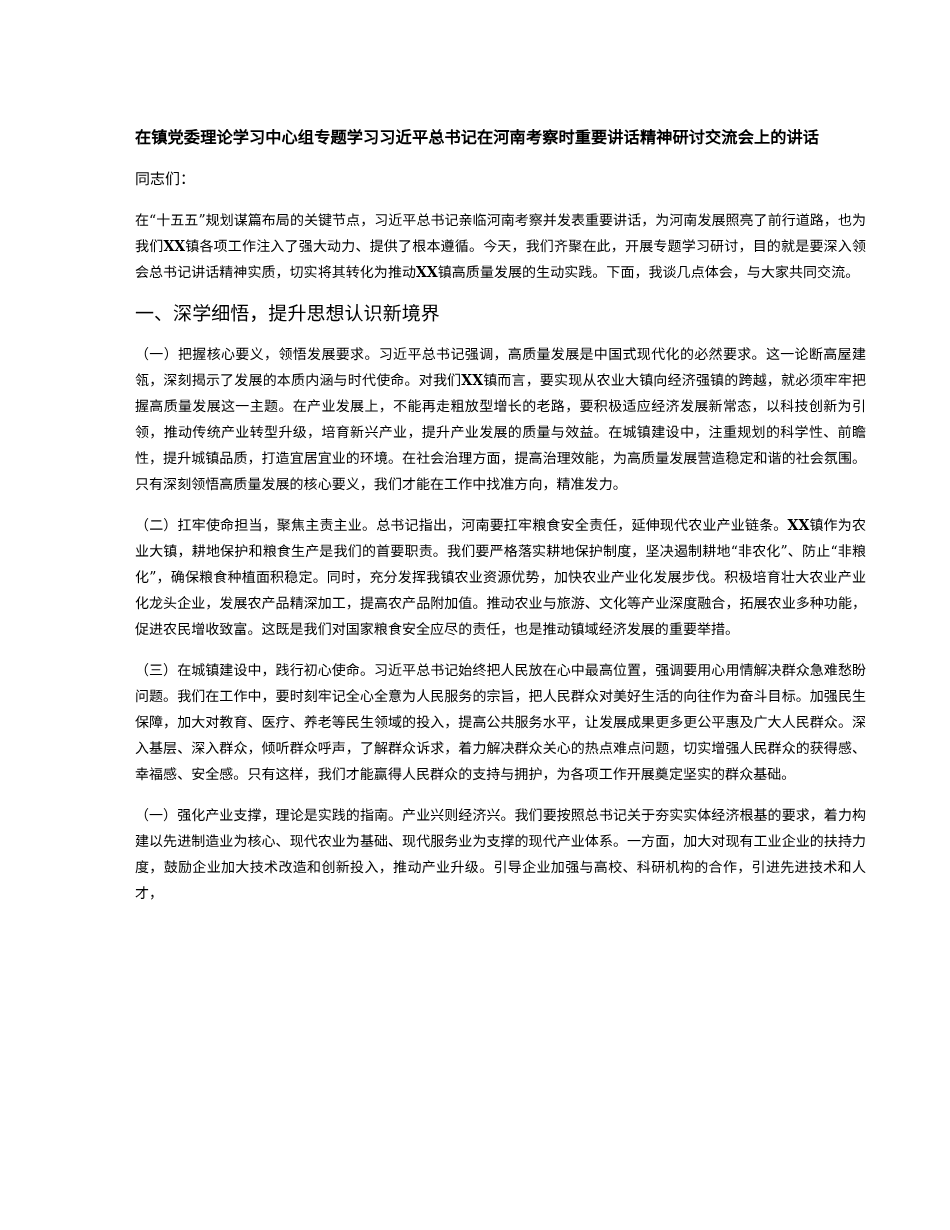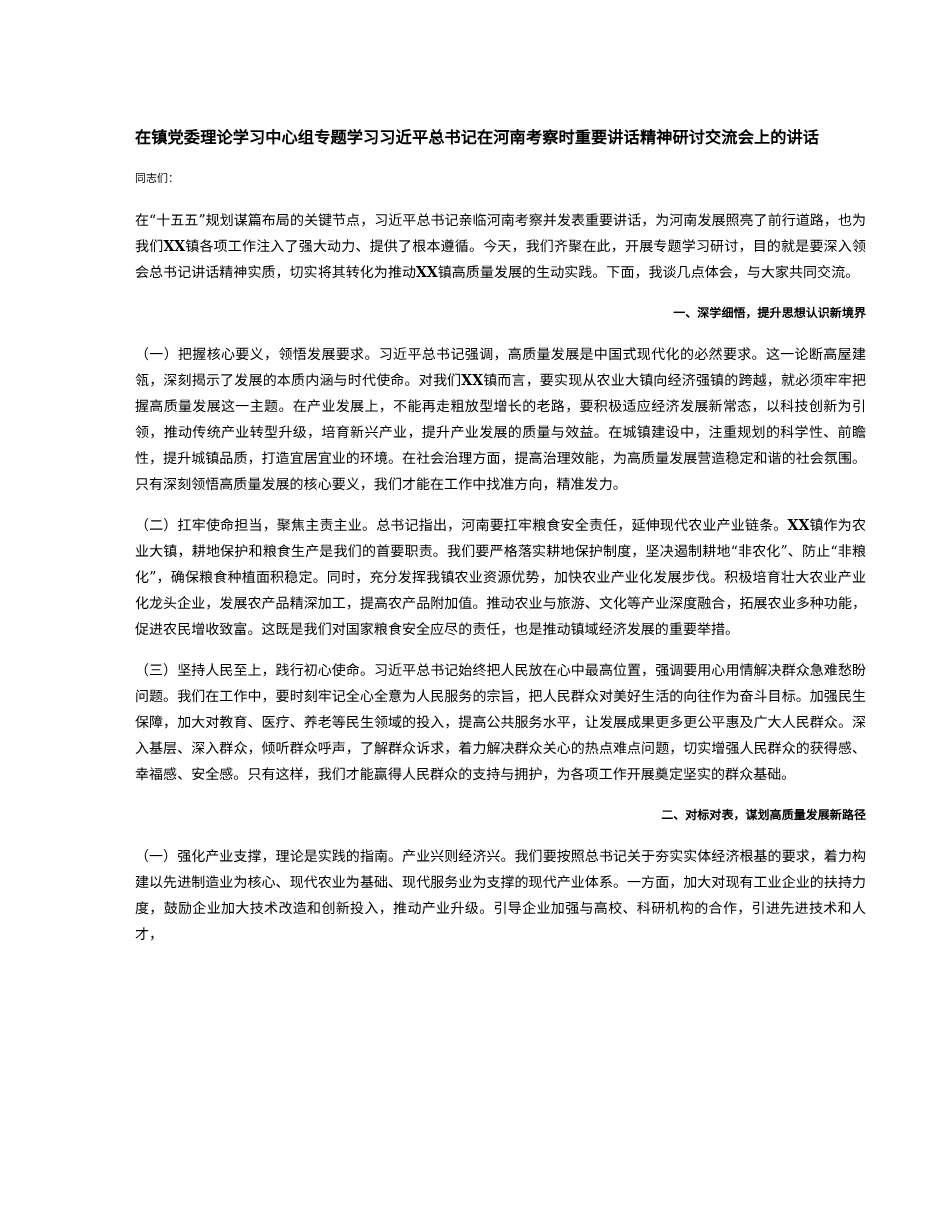--- a/index.html
+++ b/index.html
@@ -42,29 +42,29 @@
     line-height: 26px;
     text-align: justify;
     text-justify: inter-ideograph;
     margin: 0 0 15px 0;
     letter-spacing: 0.05px;
   }
   .para:last-child {
     margin-bottom: 0;
   }
   .heading {
-    font-size: 12px;
+    font-size: 19px;
     line-height: 26px;
-    font-weight: bold;
-    text-align: right;
+    font-weight: normal;
+    text-align: left;
     margin: 0 0 15px 0;
     letter-spacing: 0.05px;
   }
   .salutation {
-    font-size: 11px;
+    font-size: 15px;
     line-height: 26px;
     text-align: left;
     margin: 0 0 15px 0;
   }
   b.xx {
     font-family: "DejaVu Serif", "Liberation Serif", serif;
     font-weight: bold;
     letter-spacing: 0;
   }
 </style>
@@ -77,20 +77,19 @@
 
     <h1 class="doc-title">在镇党委理论学习中心组专题学习习近平总书记在河南考察时重要讲话精神研讨交流会上的讲话</h1>
 
     <p class="salutation">同志们：</p>
 
     <div id="blocks-container">
         <p class="para">在“十五五”规划谋篇布局的关键节点，习近平总书记亲临河南考察并发表重要讲话，为河南发展照亮了前行道路，也为我们<b class="xx">XX</b>镇各项工作注入了强大动力、提供了根本遵循。今天，我们齐聚在此，开展专题学习研讨，目的就是要深入领会总书记讲话精神实质，切实将其转化为推动<b class="xx">XX</b>镇高质量发展的生动实践。下面，我谈几点体会，与大家共同交流。</p>
         <h2 class="heading">一、深学细悟，提升思想认识新境界</h2>
         <p class="para">（一）把握核心要义，领悟发展要求。习近平总书记强调，高质量发展是中国式现代化的必然要求。这一论断高屋建瓴，深刻揭示了发展的本质内涵与时代使命。对我们<b class="xx">XX</b>镇而言，要实现从农业大镇向经济强镇的跨越，就必须牢牢把握高质量发展这一主题。在产业发展上，不能再走粗放型增长的老路，要积极适应经济发展新常态，以科技创新为引领，推动传统产业转型升级，培育新兴产业，提升产业发展的质量与效益。在城镇建设中，注重规划的科学性、前瞻性，提升城镇品质，打造宜居宜业的环境。在社会治理方面，提高治理效能，为高质量发展营造稳定和谐的社会氛围。只有深刻领悟高质量发展的核心要义，我们才能在工作中找准方向，精准发力。</p>
         <p class="para">（二）扛牢使命担当，聚焦主责主业。总书记指出，河南要扛牢粮食安全责任，延伸现代农业产业链条。<b class="xx">XX</b>镇作为农业大镇，耕地保护和粮食生产是我们的首要职责。我们要严格落实耕地保护制度，坚决遏制耕地“非农化”、防止“非粮化”，确保粮食种植面积稳定。同时，充分发挥我镇农业资源优势，加快农业产业化发展步伐。积极培育壮大农业产业化龙头企业，发展农产品精深加工，提高农产品附加值。推动农业与旅游、文化等产业深度融合，拓展农业多种功能，促进农民增收致富。这既是我们对国家粮食安全应尽的责任，也是推动镇域经济发展的重要举措。</p>
-        <p class="para">（三）坚持人民至上，践行初心使命。习近平总书记始终把人民放在心中最高位置，强调要用心用情解决群众急难愁盼问题。我们在工作中，要时刻牢记全心全意为人民服务的宗旨，把人民群众对美好生活的向往作为奋斗目标。加强民生保障，加大对教育、医疗、养老等民生领域的投入，提高公共服务水平，让发展成果更多更公平惠及广大人民群众。深入基层、深入群众，倾听群众呼声，了解群众诉求，着力解决群众关心的热点难点问题，切实增强人民群众的获得感、幸福感、安全感。只有这样，我们才能赢得人民群众的支持与拥护，为各项工作开展奠定坚实的群众基础。</p>
-        <h2 class="heading">二、对标对表，谋划高质量发展新路径</h2>
+        <p class="para">（三）在城镇建设中，践行初心使命。习近平总书记始终把人民放在心中最高位置，强调要用心用情解决群众急难愁盼问题。我们在工作中，要时刻牢记全心全意为人民服务的宗旨，把人民群众对美好生活的向往作为奋斗目标。加强民生保障，加大对教育、医疗、养老等民生领域的投入，提高公共服务水平，让发展成果更多更公平惠及广大人民群众。深入基层、深入群众，倾听群众呼声，了解群众诉求，着力解决群众关心的热点难点问题，切实增强人民群众的获得感、幸福感、安全感。只有这样，我们才能赢得人民群众的支持与拥护，为各项工作开展奠定坚实的群众基础。</p>
         <p class="para">（一）强化产业支撑，理论是实践的指南。产业兴则经济兴。我们要按照总书记关于夯实实体经济根基的要求，着力构建以先进制造业为核心、现代农业为基础、现代服务业为支撑的现代产业体系。一方面，加大对现有工业企业的扶持力度，鼓励企业加大技术改造和创新投入，推动产业升级。引导企业加强与高校、科研机构的合作，引进先进技术和人才，</p>
       </div>
 
   </div>
 
 </div>
 
 </body></html>

